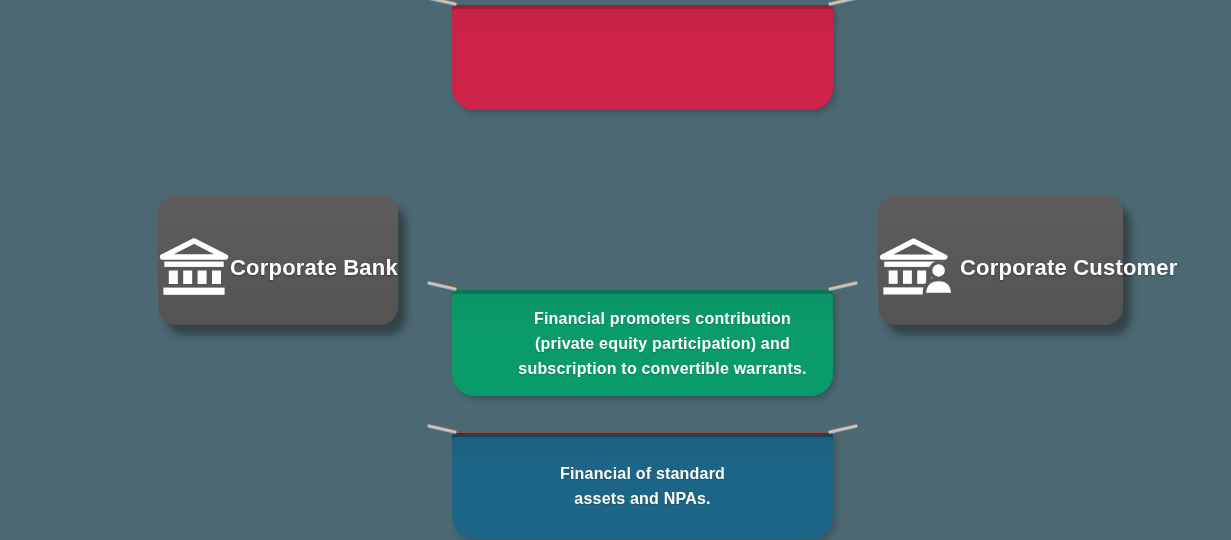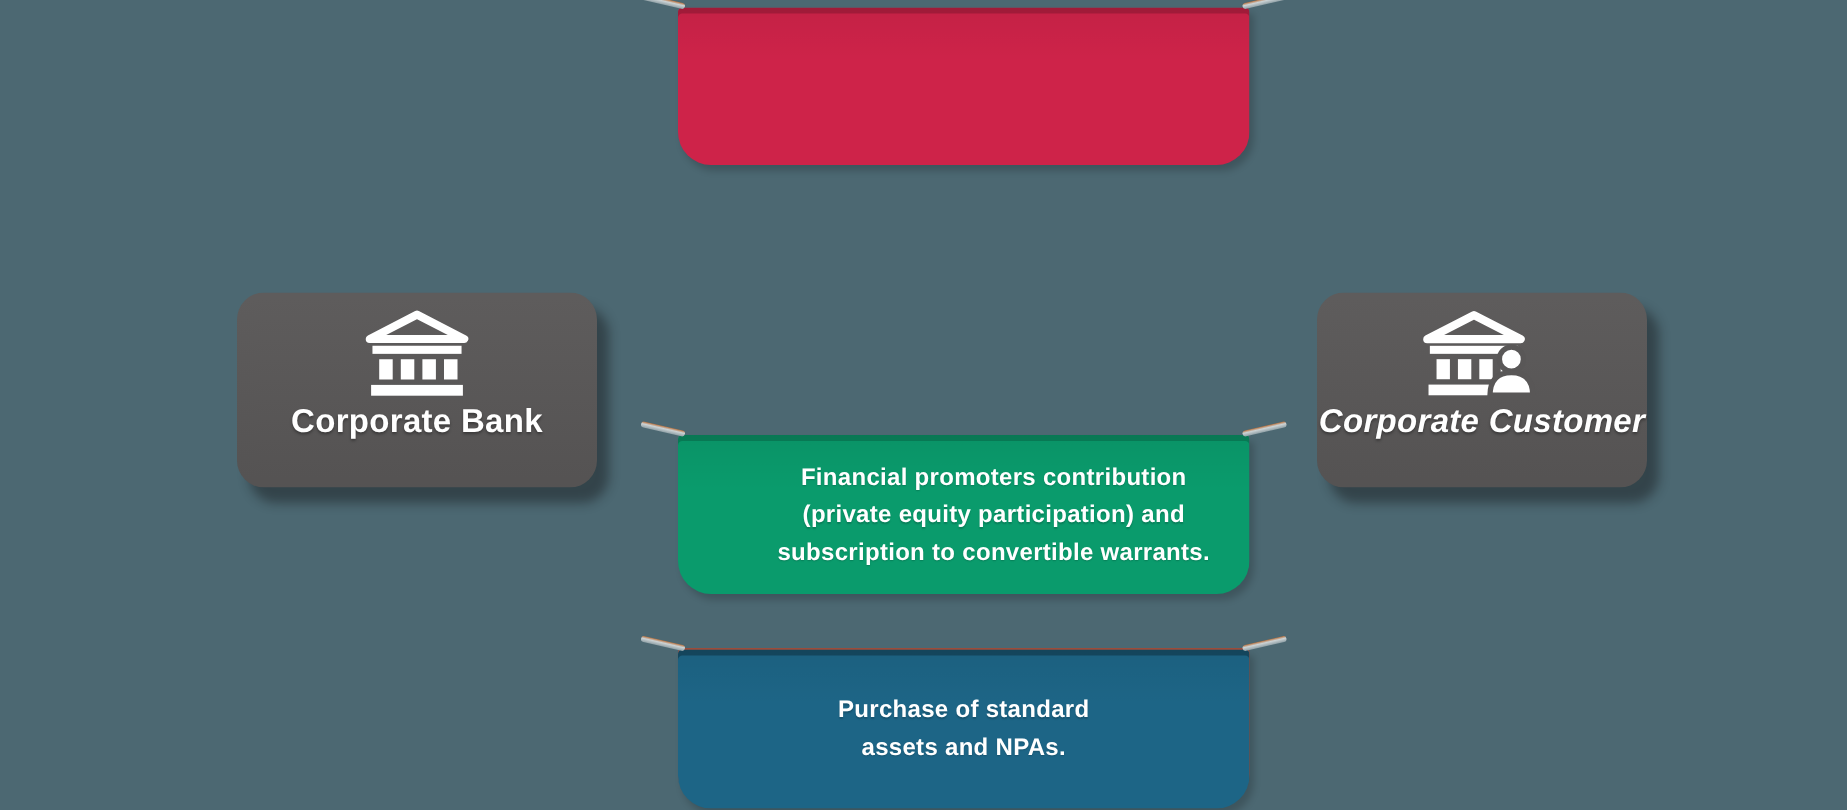--- a/index.html
+++ b/index.html
@@ -10,26 +10,26 @@
     overflow:hidden;
     font-family:"Liberation Sans", sans-serif;
   }
 
   
   .gray-node{
     position:absolute;
     height:130px;
     border-radius:18px;
     box-shadow:8px 10px 7px rgba(22,24,26,0.45);
-    display:flex;flex-direction:column;align-items:center;
+    display:flex;flex-direction:row;align-items:center;
     padding-top:11px;
     background-image:linear-gradient(rgba(255,255,255,0.03), rgba(0,0,0,0.05));
   }
   .left-node{left:158px;top:195px;width:240px;}
-  .right-node{left:878px;top:195px;width:220px;font-style:italic;}
+  .right-node{left:878px;top:195px;width:245px;}
   .icon{display:block;height:58px;line-height:0;}
   .node-label{
     margin-top:4px;
     color:#ffffff;font-size:22px;font-weight:700;
     letter-spacing:0.2px;white-space:nowrap;
     text-shadow:0 1px 2px rgba(0,0,0,0.35);
   }
 
   
   .item{
@@ -109,17 +109,17 @@
     <span class="tick tick-left"></span>
     <span class="tick tick-right"></span>
     <span class="item-label">Financial promoters contribution
 (private equity participation) and
 subscription to convertible warrants.</span>
   </div>
 
   <div class="item item-3" style="background-color: rgb(29, 101, 134);">
     <span class="tick tick-left"></span>
     <span class="tick tick-right"></span>
-    <span class="item-label">Purchase of standard
+    <span class="item-label">Financial of standard
 assets and NPAs.</span>
   </div>
 
 </div>
 
 </body></html>

